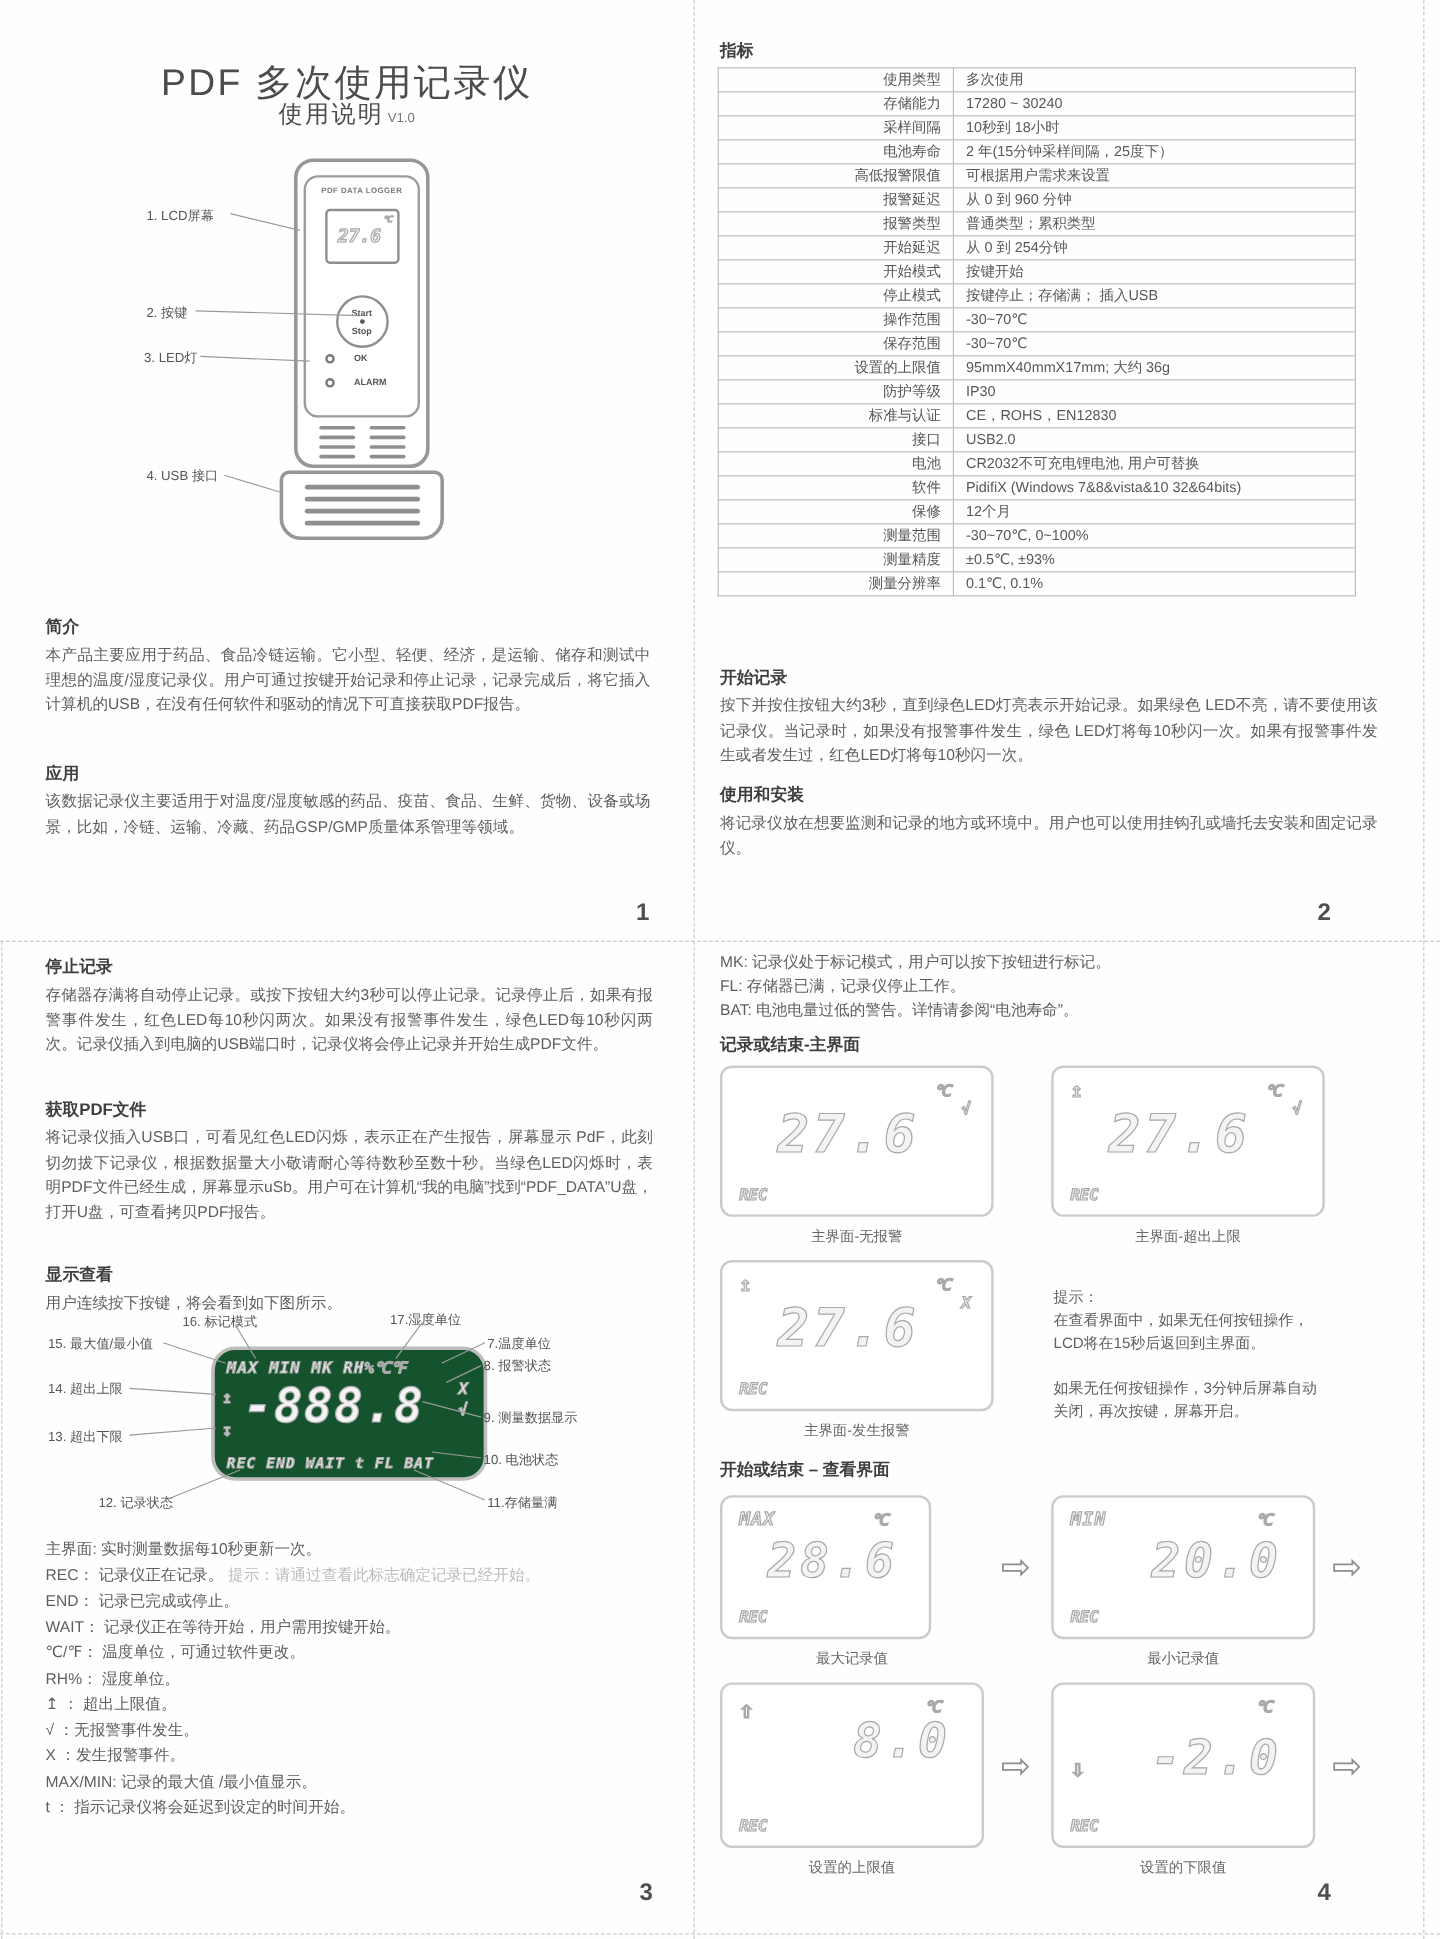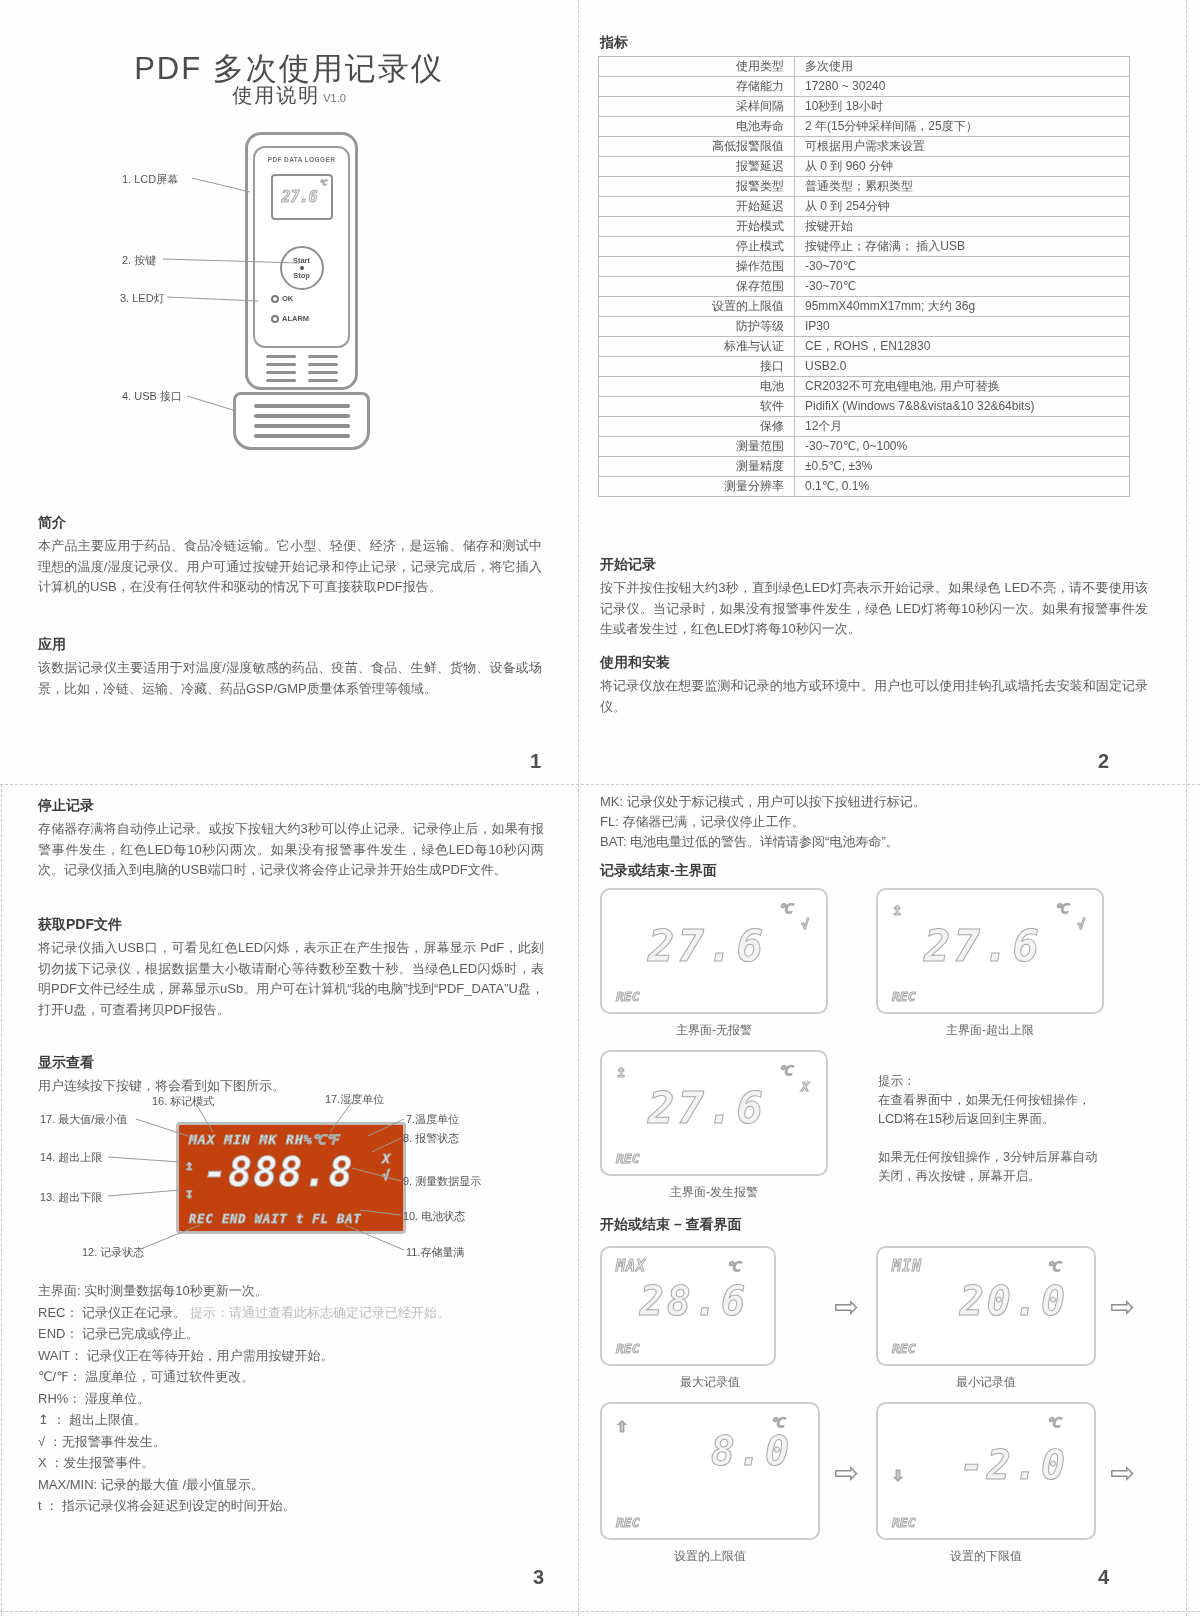--- a/index.html
+++ b/index.html
@@ -24,36 +24,36 @@
   .device{position:absolute;left:233px;top:132px;width:137px;height:320px}
   .dev-body{position:absolute;left:12px;top:0;width:113px;height:258px;border:3px solid #979797;border-radius:16px;background:#fff}
   .dev-panel{position:absolute;left:5px;right:5px;top:11px;height:202px;border:2px solid #9c9c9c;border-radius:12px}
   .dev-brand{position:absolute;top:8px;left:0;right:0;text-align:center;font-size:6.5px;font-weight:bold;color:#777;letter-spacing:.4px}
   .dev-lcd{position:absolute;left:50%;transform:translateX(-50%);top:26px;width:62px;height:46px;border:2px solid #8f8f8f;border-radius:4px;background:#fff}
   .dev-lcd .val{position:absolute;left:9px;top:12px;font-size:15px}
   .dev-lcd .unit{position:absolute;right:4px;top:2px;font-size:7px}
   .dev-btn{position:absolute;left:50%;transform:translateX(-50%);top:98px;width:44px;height:44px;border:2px solid #8f8f8f;border-radius:50%;
            display:flex;flex-direction:column;align-items:center;justify-content:center;gap:1px;font-size:7.5px;font-weight:bold;color:#555;background:#fff}
   .dev-btn .dot{width:4px;height:4px;border-radius:50%;background:#555}
-  .dev-led{position:absolute;left:16px;display:flex;align-items:center;gap:3px;font-size:7.5px;font-weight:bold;color:#555}
+  .dev-led{position:absolute;left:16px;display:flex;align-items:center;gap:16px;font-size:7.5px;font-weight:bold;color:#555}
   .dev-led .bulb{width:8px;height:8px;border:2px solid #7a7a7a;border-radius:50%;background:#fff}
   .dev-vents{position:absolute;left:0;right:0;top:220px;display:flex;justify-content:center;gap:12px}
   .vent-col{display:flex;flex-direction:column;gap:5px}
   .vent-col i{display:block;width:30px;height:3px;background:#8f8f8f;border-radius:2px}
   .dev-usb{position:absolute;left:0;top:260px;width:137px;height:58px;border:3px solid #979797;border-radius:8px 8px 18px 18px;background:#fff;
            display:flex;flex-direction:column;align-items:center;justify-content:center;gap:6px}
   .dev-usb i{display:block;width:96px;height:4px;background:#8f8f8f;border-radius:2px}
   
   .spec-table{position:absolute;left:598px;top:56px;width:532px;border-collapse:collapse;font-size:12px;color:#585858}
   .spec-table td{border:1px solid #bdbdbd;padding:2px 10px;line-height:15px}
   .spec-table{border:1px solid #999}
   .spec-label{width:196px;text-align:right;color:#555}
   .spec-value{text-align:left}
   
-  .lcd-diagram{position:absolute;left:176px;top:1122px;width:230px;height:112px;border:3px solid #bdbdbd;border-radius:4px;background:#c2410c}
+  .lcd-diagram{position:absolute;left:176px;top:1122px;width:230px;height:112px;border:3px solid #bdbdbd;border-radius:20px;background:#14532d}
   .lcdd-top{position:absolute;left:10px;top:5px;font-size:13px;letter-spacing:1px}
   .lcdd-over{position:absolute;left:6px;top:32px;font-size:14px}
   .lcdd-under{position:absolute;left:6px;top:60px;font-size:14px}
   .lcdd-val{position:absolute;left:24px;top:24px;font-size:40px;letter-spacing:1px}
   .lcdd-x{position:absolute;right:13px;top:26px;font-size:13px}
   .lcdd-chk{position:absolute;right:13px;top:43px;font-size:13px}
   .lcdd-bottom{position:absolute;left:10px;bottom:5px;font-size:12px;letter-spacing:1px}
   .legend{position:absolute;left:38px;top:1280px;width:520px;font-size:13px;color:#5e5e5e}
   .legend-line{line-height:21.5px;white-space:nowrap}
   .legend-note{color:#bcbcbc;margin-left:4px}
@@ -254,21 +254,21 @@
             <td class="spec-value">12个月</td>
           </tr>
 
           <tr>
             <td class="spec-label">测量范围</td>
             <td class="spec-value">-30~70℃, 0~100%</td>
           </tr>
 
           <tr>
             <td class="spec-label">测量精度</td>
-            <td class="spec-value">±0.5℃, ±3%</td>
+            <td class="spec-value">±0.5℃, ±93%</td>
           </tr>
 
           <tr>
             <td class="spec-label">测量分辨率</td>
             <td class="spec-value">0.1℃, 0.1%</td>
           </tr>
         </tbody>
     </table>
 
     <div class="heading" style="left:600px;top:556px">开始记录</div>
@@ -293,21 +293,21 @@
       <span class="seg lcdd-over">↥</span>
       <span class="seg lcdd-under">↧</span>
       <span class="seg lcdd-val">-888.8</span>
       <span class="seg lcdd-x">X</span>
       <span class="seg lcdd-chk">√</span>
       <span class="seg lcdd-bottom">REC END WAIT t FL BAT</span>
     </div>
 
     <div class="callout" style="left:152px;top:1094px">16. 标记模式</div>
     <div class="callout" style="left:325px;top:1092px">17.湿度单位</div>
-    <div class="callout" style="left:40px;top:1112px">17. 最大值/最小值</div>
+    <div class="callout" style="left:40px;top:1112px">15. 最大值/最小值</div>
     <div class="callout" style="left:406px;top:1112px">7.温度单位</div>
     <div class="callout" style="left:403px;top:1131px">8. 报警状态</div>
     <div class="callout" style="left:40px;top:1150px">14. 超出上限</div>
     <div class="callout" style="left:403px;top:1174px">9. 测量数据显示</div>
     <div class="callout" style="left:40px;top:1190px">13. 超出下限</div>
     <div class="callout" style="left:403px;top:1209px">10. 电池状态</div>
     <div class="callout" style="left:82px;top:1245px">12. 记录状态</div>
     <div class="callout" style="left:406px;top:1245px">11.存储量满</div>
 
     <svg class="lines" style="left:0;top:1080px" width="578" height="200">

